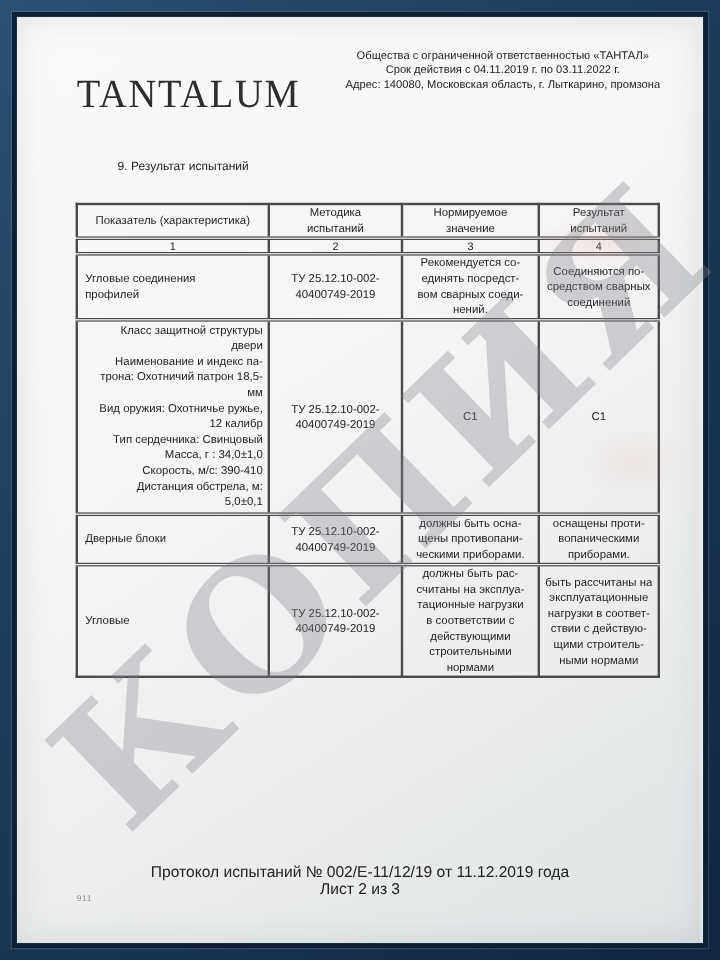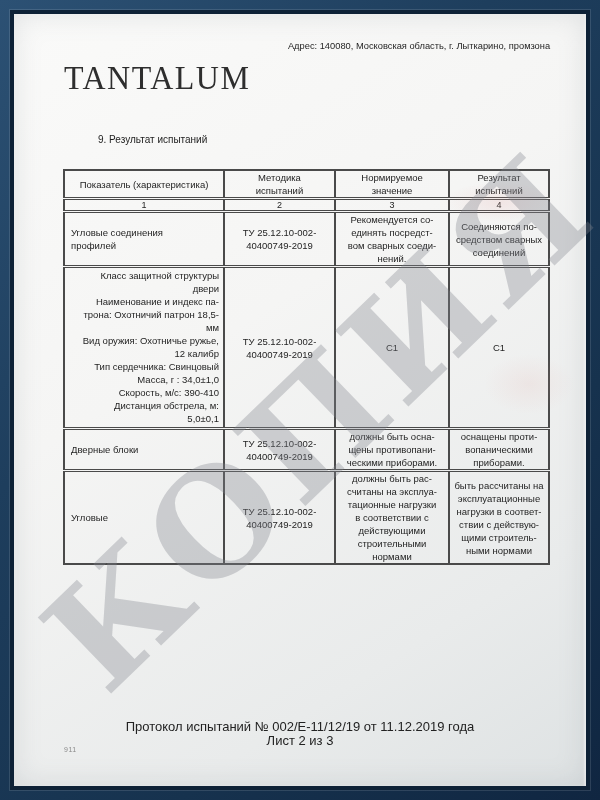--- a/index.html
+++ b/index.html
@@ -92,20 +92,22 @@
   <div class="frame">
     <div class="frame-bevel"></div>
   </div>
 
   <div class="paper">
     <div class="sheet">
 
       <div class="logo">TANTALUM</div>
 
       <div class="lab-info">
+        <div>Общества с ограниченной ответственностью «ТАНТАЛ»</div>
+        <div>Срок действия с 04.11.2019 г. по 03.11.2022 г.</div>
         <div>Адрес: 140080, Московская область, г. Лыткарино, промзона</div>
       </div>
 
       <div class="section-title">9. Результат испытаний</div>
 
       <table class="rtable">
         <colgroup>
           <col style="width:160px">
           <col style="width:111px">
           <col style="width:114px">

